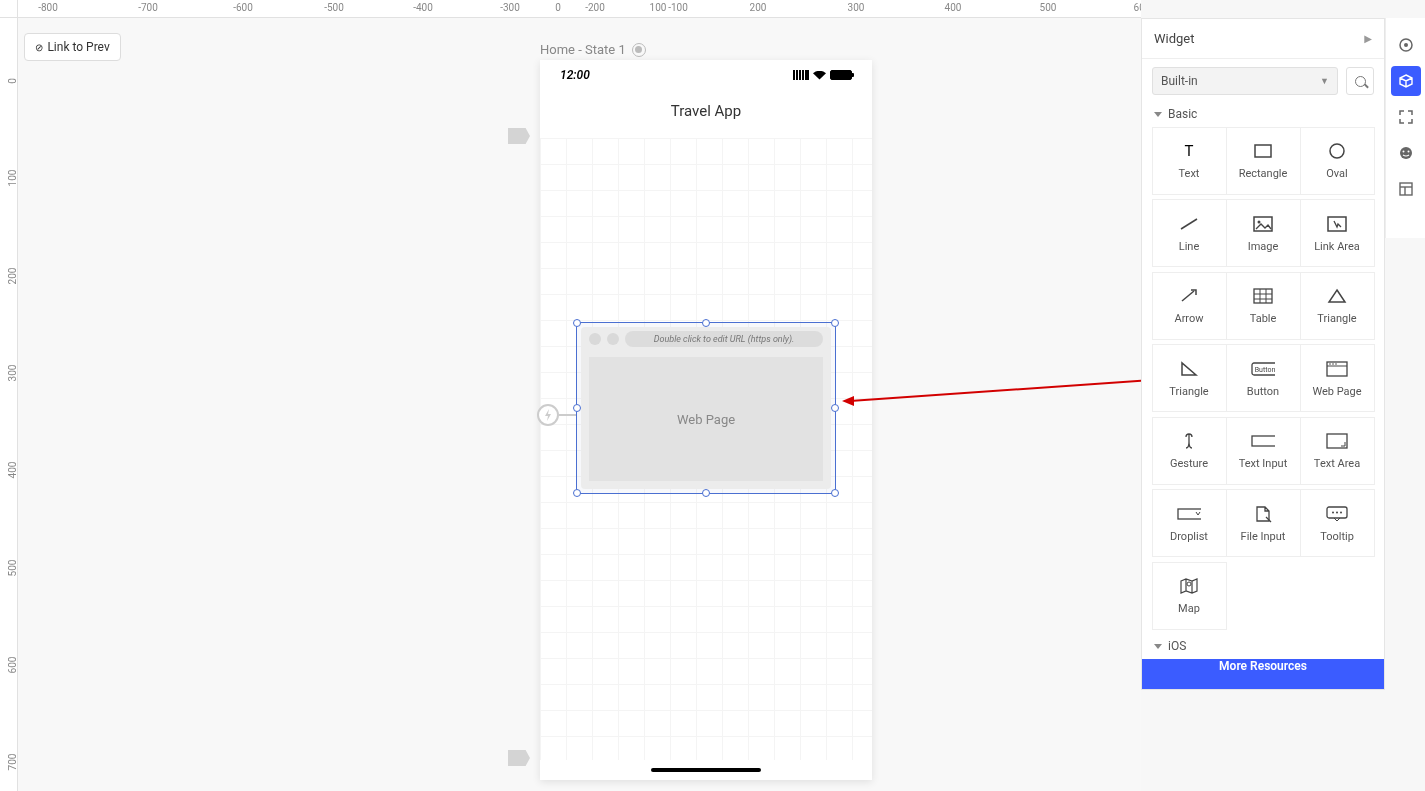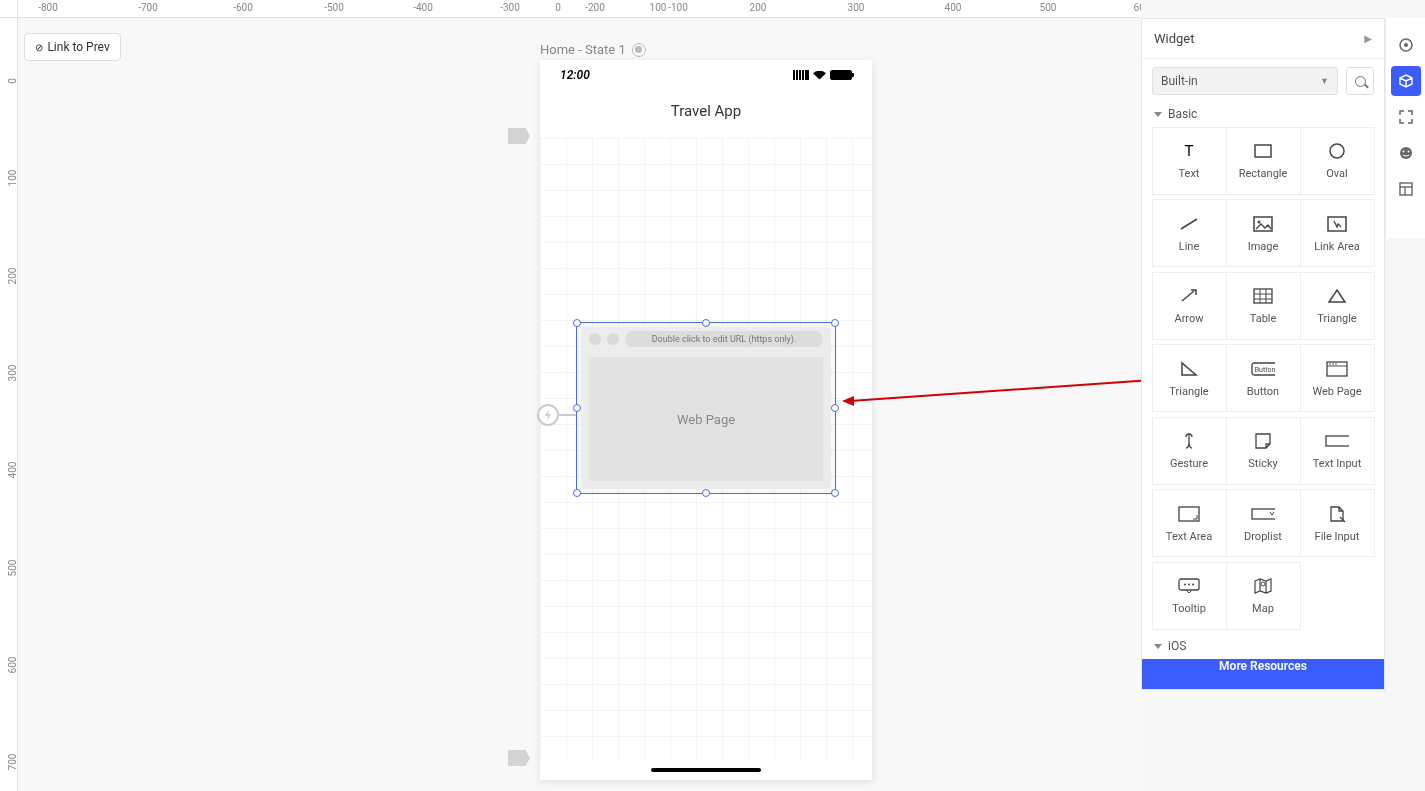--- a/index.html
+++ b/index.html
@@ -46,21 +46,21 @@
 .lightning-line { position:absolute; left:559px; top:414px; width:18px; height:2px; background:#ccc; }
 
 
 .sel-box { position:absolute; left:576px; top:322px; width:260px; height:172px; border:1px solid #4a6fd1; background:rgba(200,210,230,.15); }
 .sel-handle { position:absolute; width:8px; height:8px; background:#fff; border:1px solid #4a6fd1; border-radius:50%; }
 .sel-handle.tl{left:-4px;top:-4px}.sel-handle.tr{right:-4px;top:-4px}.sel-handle.bl{left:-4px;bottom:-4px}.sel-handle.br{right:-4px;bottom:-4px}
 .sel-handle.tc{left:50%;top:-4px;margin-left:-4px}.sel-handle.bc{left:50%;bottom:-4px;margin-left:-4px}
 .sel-handle.ml{left:-4px;top:50%;margin-top:-4px}.sel-handle.mr{right:-4px;top:50%;margin-top:-4px}
 
 .wp-widget { position:absolute; inset:4px; background:#ececec; border-radius:4px; }
-.wp-bar { height:24px; display:flex; align-items:center; padding:0 8px; gap:6px; }
+.wp-bar { height:24px; display:flex; align-items:center; padding:0 8px; gap:6px;font-style:italic; }
 .wp-dot { width:12px; height:12px; border-radius:50%; background:#d9d9d9; }
 .wp-url-pill { flex:1; background:#dcdcdc; border-radius:10px; height:16px; display:flex; align-items:center; justify-content:center; font-size:9px; color:#777; }
 .wp-body { position:absolute; left:8px; right:8px; top:30px; bottom:8px; background:#e2e2e2; display:flex; align-items:center; justify-content:center; font-size:13px; color:#888; }
 
 
 .arrow-line { position:absolute; left:850px; top:400px; width:470px; height:2px; background:#d20000; transform-origin:left center; transform:rotate(-4deg); }
 .arrow-head { position:absolute; left:842px; top:396px; width:0; height:0; border-top:5px solid transparent; border-bottom:5px solid transparent; border-right:12px solid #d20000; }
 
 
 .home-ind { position:absolute; left:50%; bottom:8px; width:110px; height:4px; background:#000; border-radius:3px; transform:translateX(-50%); }
@@ -314,28 +314,20 @@
     <div class="wp-item">
         <span class="ico">
           <svg width="18" height="20">
             <path d="M9 3 L9 11 M6 6 A3 3 0 0 1 12 6 M9 11 Q9 17 6 17 M9 11 Q9 17 12 17" fill="none" stroke="#444" stroke-width="1.3"></path>
           </svg>
         </span>
         <span>Gesture</span>
       </div>
     <div class="wp-item">
         <span class="ico">
-          <svg width="18" height="18">
-            <path d="M2 2 L16 2 L16 12 L12 16 L2 16 Z M12 16 L12 12 L16 12" fill="none" stroke="#444" stroke-width="1.3"></path>
-          </svg>
-        </span>
-        <span>Sticky</span>
-      </div>
-    <div class="wp-item">
-        <span class="ico">
           <svg width="26" height="12">
             <rect x="1" y="1" width="24" height="10" fill="none" stroke="#444" stroke-width="1.3"></rect>
           </svg>
         </span>
         <span>Text Input</span>
       </div>
     <div class="wp-item">
         <span class="ico">
           <svg width="22" height="16">
             <rect x="1" y="1" width="20" height="14" fill="none" stroke="#444" stroke-width="1.3"></rect>

